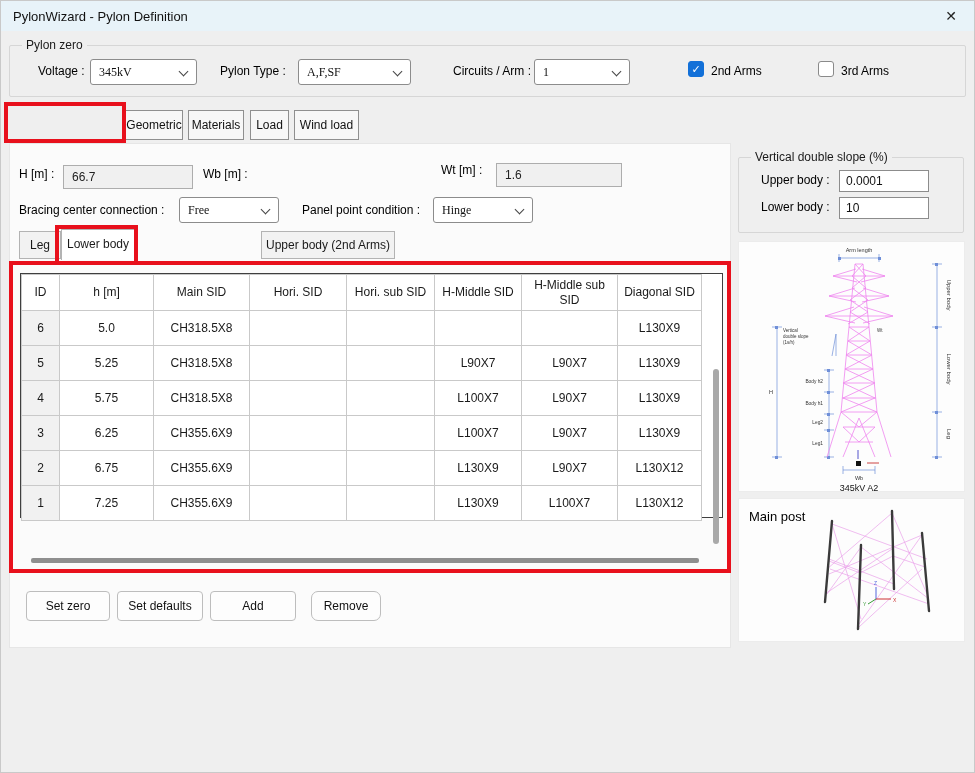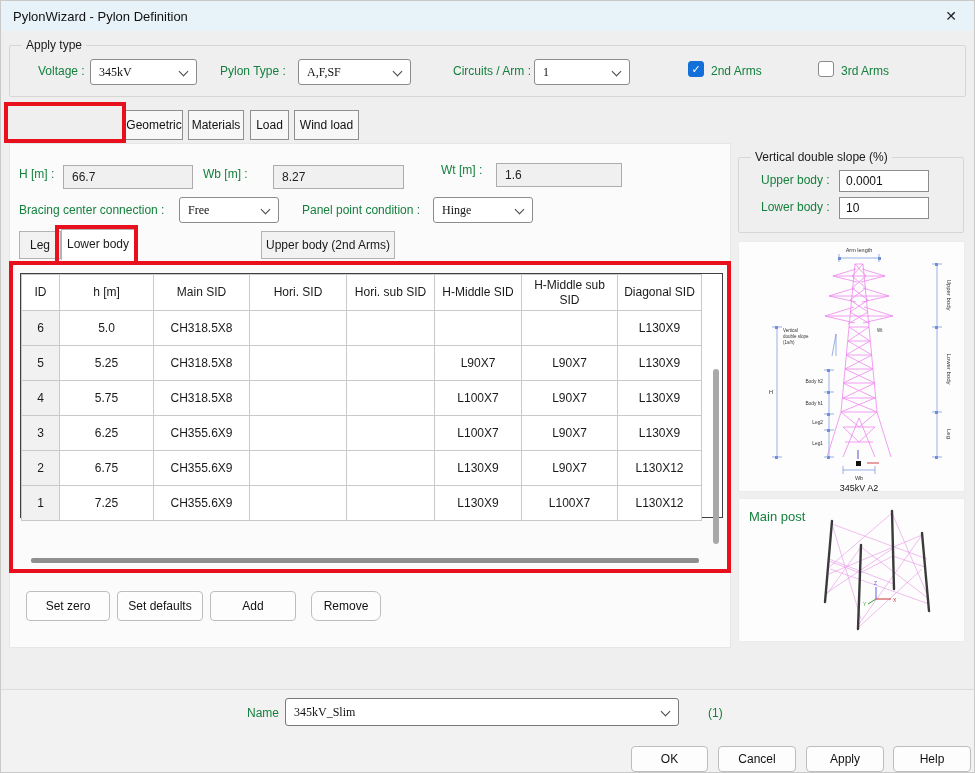--- a/index.html
+++ b/index.html
@@ -9,21 +9,21 @@
 
   
   .titlebar { position:absolute; left:0; top:0; width:975px; height:30px; background:#e8f3f9; }
   .titlebar .title { position:absolute; left:12px; top:8px; font-size:13px; color:#111; }
   .close-btn { position:absolute; right:8px; top:0; width:34px; height:30px; text-align:center; line-height:30px; font-size:14px; color:#222; cursor:pointer; }
 
   
   .groupbox { position:absolute; border:1px solid #d6d6d6; border-radius:2px; }
   .gb-legend { position:absolute; top:-8px; left:12px; background:#efefef; padding:0 4px; font-size:12px; color:#1a1a1a; }
 
-  .lbl { position:absolute; font-size:12px; color:#15803d; white-space:nowrap; }
+  .lbl { position:absolute; font-size:12px; color:#000000; white-space:nowrap; }
 
   
   .combo { position:absolute; height:26px; background:#fff; border:1px solid #8c8c8c; border-radius:3px; font-size:12px; line-height:24px; padding-left:8px; color:#111; white-space:nowrap;font-family:Liberation Serif, serif; }
   .chev { position:absolute; right:9px; top:8px; width:7px; height:7px; border-left:1.5px solid #454545; border-bottom:1.5px solid #454545; transform:rotate(-45deg); }
 
   
   .chk { position:absolute; width:16px; height:16px; border:1px solid #8a8a8a; border-radius:3px; background:#fff; }
   .chk.on { background:#1270d8; border-color:#1270d8; color:#fff; text-align:center; line-height:15px; font-size:11px; }
   .chk .mark { display:none; }
   .chk.on .mark { display:inline; }
@@ -70,21 +70,21 @@
 <body>
 
 <div id="dialog">
 
   <div class="titlebar">
     <div class="title">PylonWizard - Pylon Definition</div>
     <div class="close-btn"><span>✕</span></div>
   </div>
 
   <div class="groupbox" style="left:8px; top:44px; width:957px; height:52px;">
-    <span class="gb-legend">Apply type</span>
+    <span class="gb-legend">Pylon zero</span>
     <span class="lbl" style="left:28px; top:18px;">Voltage :</span>
     <div class="combo" style="left:80px; top:13px; width:107px;">
       <span>345kV</span>
       <span class="chev"></span>
     </div>
     <span class="lbl" style="left:210px; top:18px;">Pylon Type :</span>
     <div class="combo" style="left:288px; top:13px; width:113px;">
       <span>A,F,SF</span>
       <span class="chev"></span>
     </div>
@@ -102,21 +102,20 @@
   <button class="btn3d" style="left:124px; top:109px; width:58px;">Geometric</button>
   <button class="btn3d" style="left:187px; top:109px; width:56px;">Materials</button>
   <button class="btn3d" style="left:249px; top:109px; width:39px;">Load</button>
   <button class="btn3d" style="left:293px; top:109px; width:65px;">Wind load</button>
 
   <div class="panel" style="left:8px; top:142px; width:722px; height:505px;"></div>
 
   <span class="lbl" style="left:18px; top:166px;">H [m] :</span>
   <div class="input-dis" style="left:62px; top:164px; width:130px;">66.7</div>
   <span class="lbl" style="left:202px; top:166px;">Wb [m] :</span>
-  <div class="input-dis" style="left:272px; top:164px; width:131px;">8.27</div>
   <span class="lbl" style="left:440px; top:162px;">Wt [m] :</span>
   <div class="input-dis" style="left:495px; top:162px; width:126px;">1.6</div>
 
   <span class="lbl" style="left:18px; top:202px;">Bracing center connection :</span>
   <div class="combo" style="left:178px; top:196px; width:100px;">
     <span>Free</span>
     <span class="chev"></span>
   </div>
   <span class="lbl" style="left:301px; top:202px;">Panel point condition :</span>
   <div class="combo" style="left:432px; top:196px; width:100px;">
@@ -347,27 +346,14 @@
         <text x="154" y="103" font-size="5" fill="#cc3333">X</text>
         <text x="124" y="107" font-size="5" fill="#3a9a3a">Y</text>
       </g>
     </svg>
   </div>
 
   <div class="redbox" style="left:3px; top:101px; width:122px; height:41px;"></div>
   <div class="redbox" style="left:54px; top:224px; width:83px; height:40px;"></div>
   <div class="redbox" style="left:8px; top:260px; width:722px; height:312px;"></div>
 
-  <div class="footer">
-    <span class="lbl" style="left:246px; top:16px;">Name</span>
-    <div class="combo" style="left:284px; top:8px; width:394px; height:28px; line-height:26px; border-color:#7a7a7a;">
-      <span>345kV_Slim</span>
-      <span class="chev" style="top:9px;"></span>
-    </div>
-
-    <span class="lbl" style="left:707px; top:16px;">(1)</span>
-    <button class="btn" style="left:630px; top:56px; width:77px; height:26px;">OK</button>
-    <button class="btn" style="left:717px; top:56px; width:78px; height:26px;">Cancel</button>
-    <button class="btn" style="left:805px; top:56px; width:78px; height:26px;">Apply</button>
-    <button class="btn" style="left:892px; top:56px; width:78px; height:26px;">Help</button>
-  </div>
 
 </div>
 
 </body></html>

